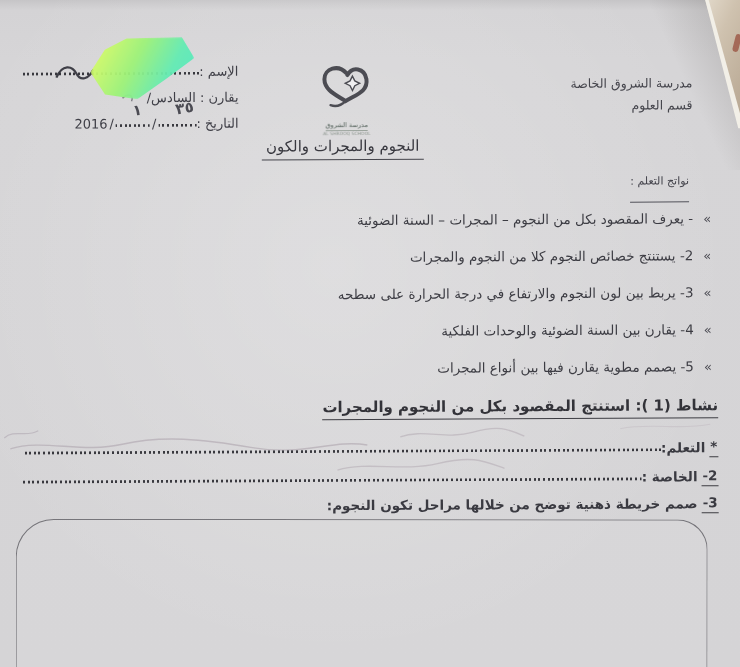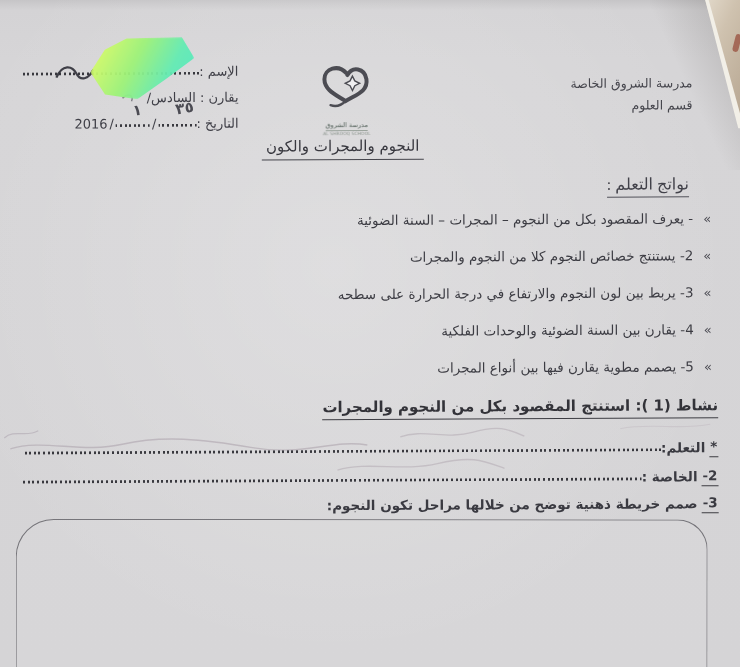--- a/index.html
+++ b/index.html
@@ -47,22 +47,22 @@
   .year{padding-bottom:2px; direction:ltr; unicode-bidi:isolate;}
   
   .highlight{position:absolute; top:36px; left:90px; width:104px; height:62px; z-index:5;
     background:linear-gradient(118deg,#d9fb67 8%,#9df379 42%,#63ebb4 72%,#55e8c0 95%);
     clip-path:polygon(35% 2%, 88% 0%, 100% 34%, 74% 66%, 45% 100%, 14% 92%, 0% 56%, 14% 20%);
     filter:blur(1.1px); opacity:.95;}
   
   .title-wrap{position:absolute; top:136px; left:0; width:100%; text-align:center;}
   .title{display:inline-block; transform:translateX(-28px); font-size:15px; color:#38383f;
     border-bottom:1.2px solid #45454c; padding:0 4px 4px 4px; direction:rtl;}
-  .outcomes-heading{position:absolute; top:176px; right:52px; direction:rtl; font-size:16px;
-    color:#42424a; border-bottom:1.1px solid #52525a; padding-bottom:3px;font-family:Liberation Serif, serif;}
+  .outcomes-heading{position:absolute; top:176px; right:52px; direction:rtl; font-size:11px;
+    color:#42424a; border-bottom:1.1px solid #52525a; padding-bottom:14px;}
   .outcomes{position:absolute; top:212px; right:24px; left:24px; direction:rtl;}
   .outcome-row{display:flex; direction:rtl; align-items:flex-start; height:37px; font-size:13.5px; color:#3c3c43;}
   .bullet{direction:ltr; unicode-bidi:isolate; width:14px; font-size:13px; color:#4c4c54;
     margin-left:10px; flex:0 0 auto; padding-top:1px;}
   .outcome-text{white-space:nowrap;}
   
   .activity-heading{position:absolute; top:398px; right:24px; direction:rtl; font-size:15px; font-weight:bold;
     color:#333339; border-bottom:1.4px solid #3c3c42; padding-bottom:3px;}
   .activity-lines{position:absolute; top:430px; left:20px; right:24px; direction:rtl; font-size:13.5px; color:#3a3a41;}
   .arow{display:flex; direction:rtl; align-items:flex-end;}

